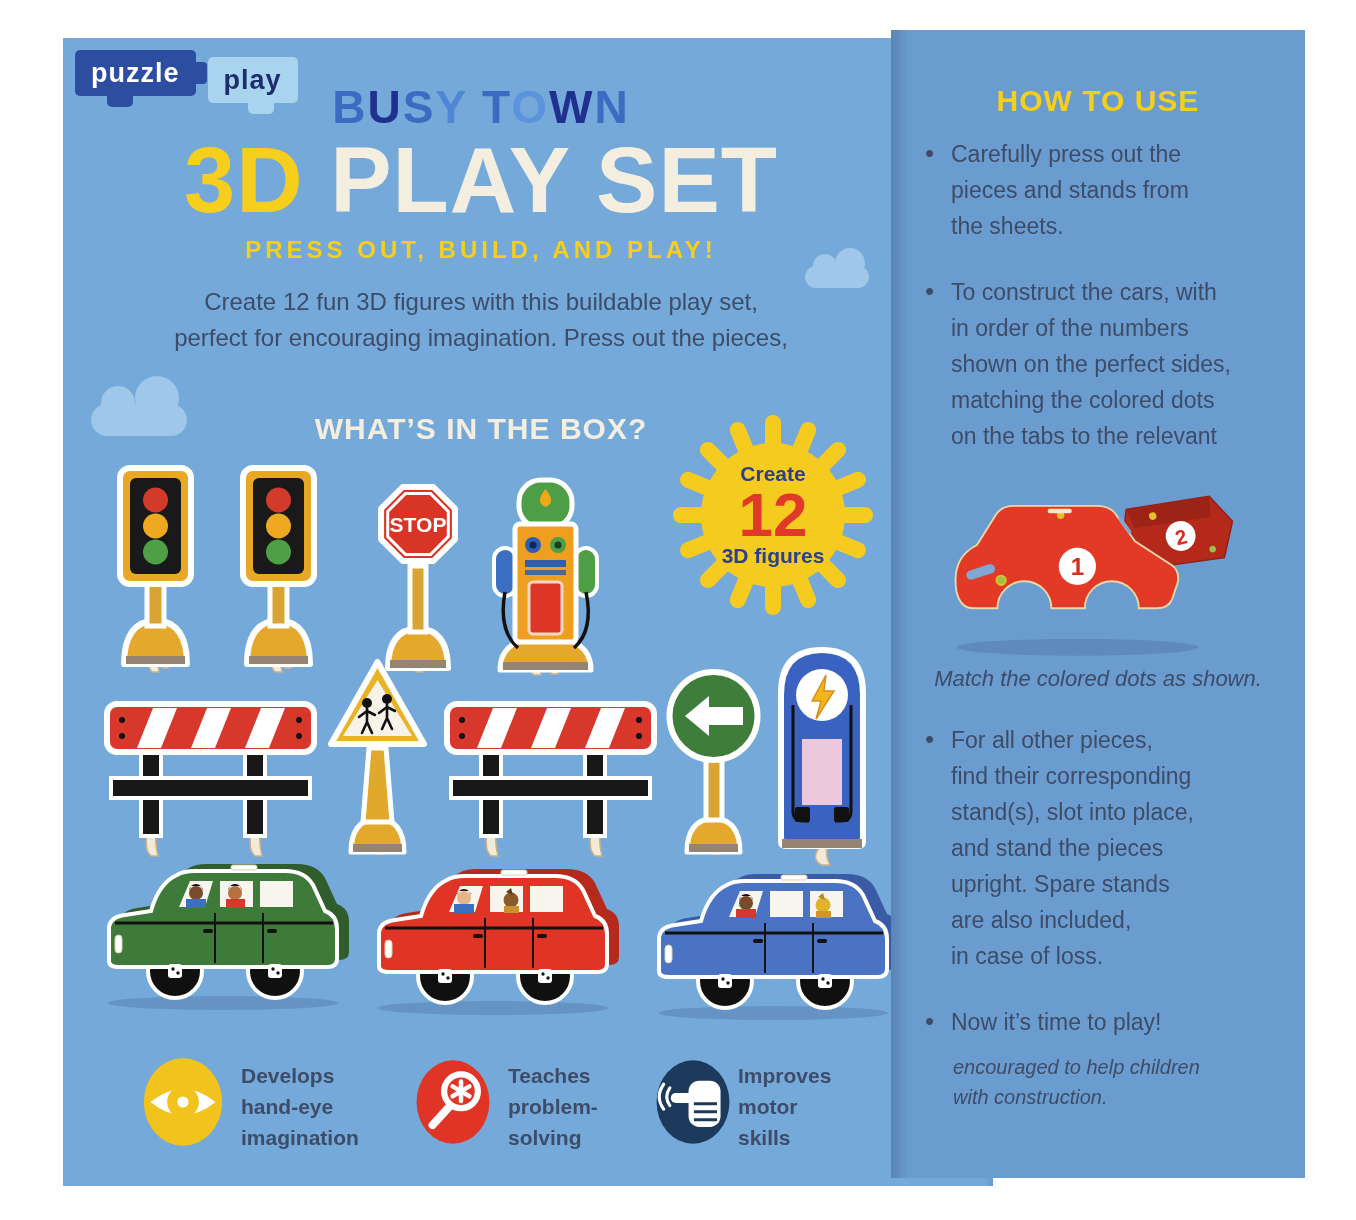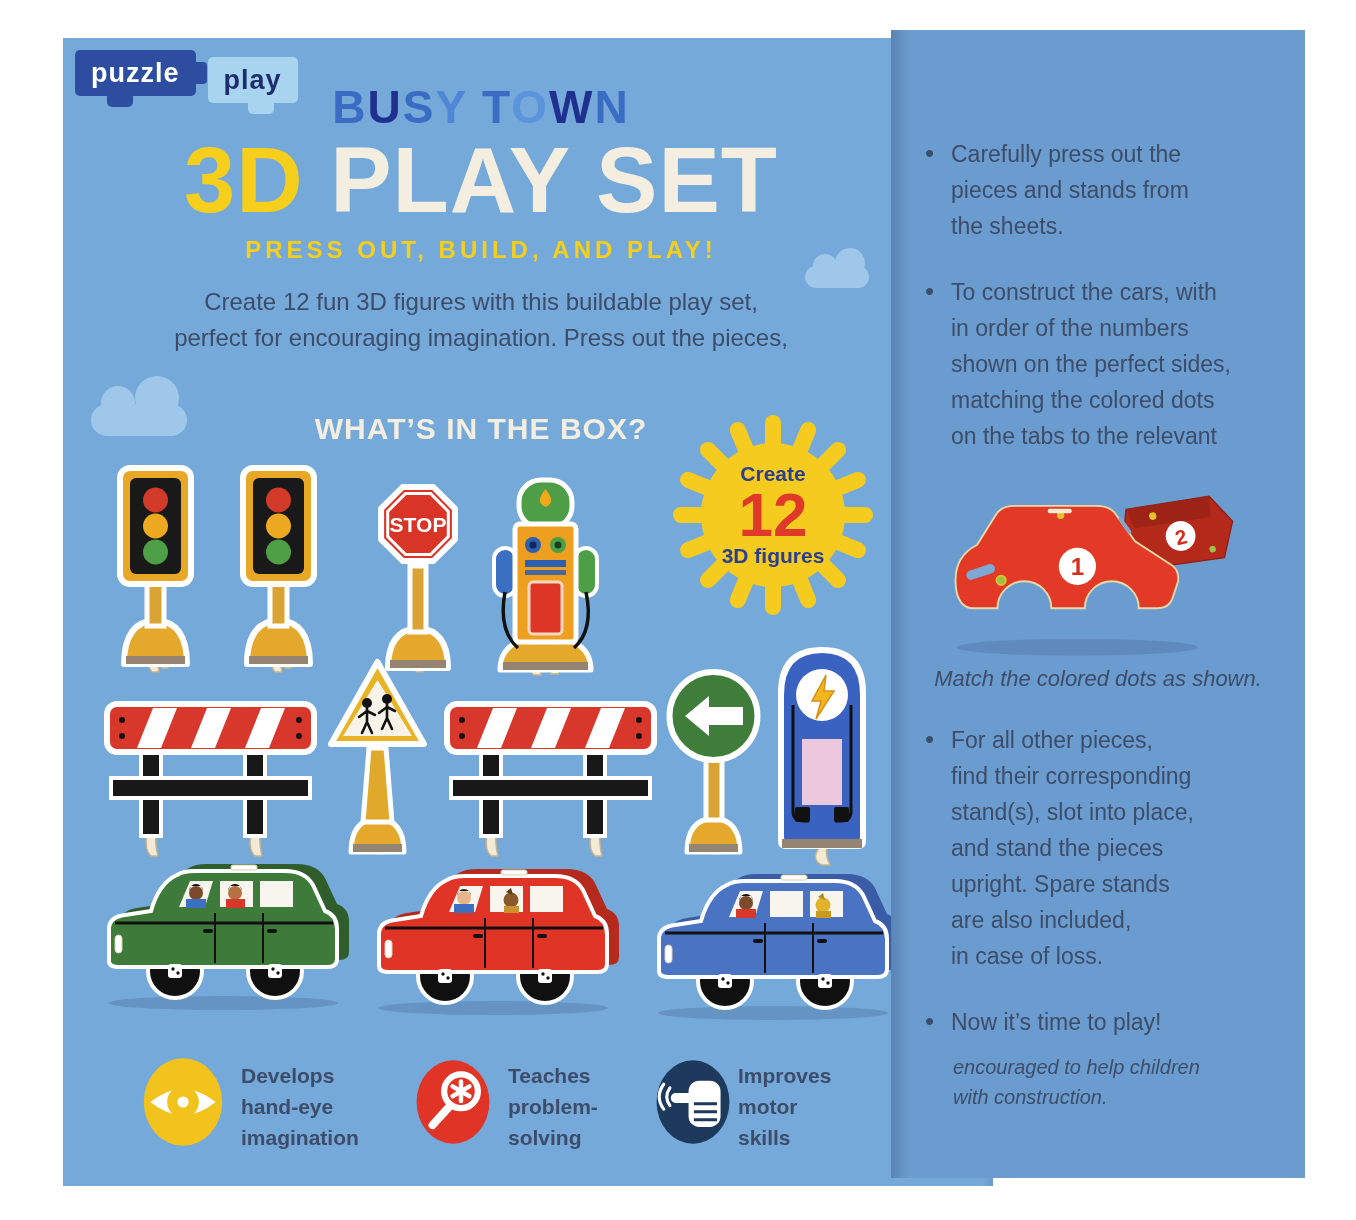--- a/index.html
+++ b/index.html
@@ -384,20 +384,21 @@
       <path d="M46 52 H72 M46 61 H72 M46 70 H72" stroke="#1d3a5c" stroke-width="3.5"></path>
     </svg>
     <div class="benefit-text" style="left:675px;top:1022px">
       <div>Improves</div>
       <div>motor</div>
       <div>skills</div>
     </div>
   </div>
 
   <div class="panel-right">
+    <div class="htu-heading">HOW TO USE</div>
 
     <ul class="htu-list htu-top">
       <li>
         <div>Carefully press out the</div>
         <div>pieces and stands from</div>
         <div>the sheets.</div>
       </li>
       <li>
         <div>To construct the cars, with</div>
         <div>in order of the numbers</div>

